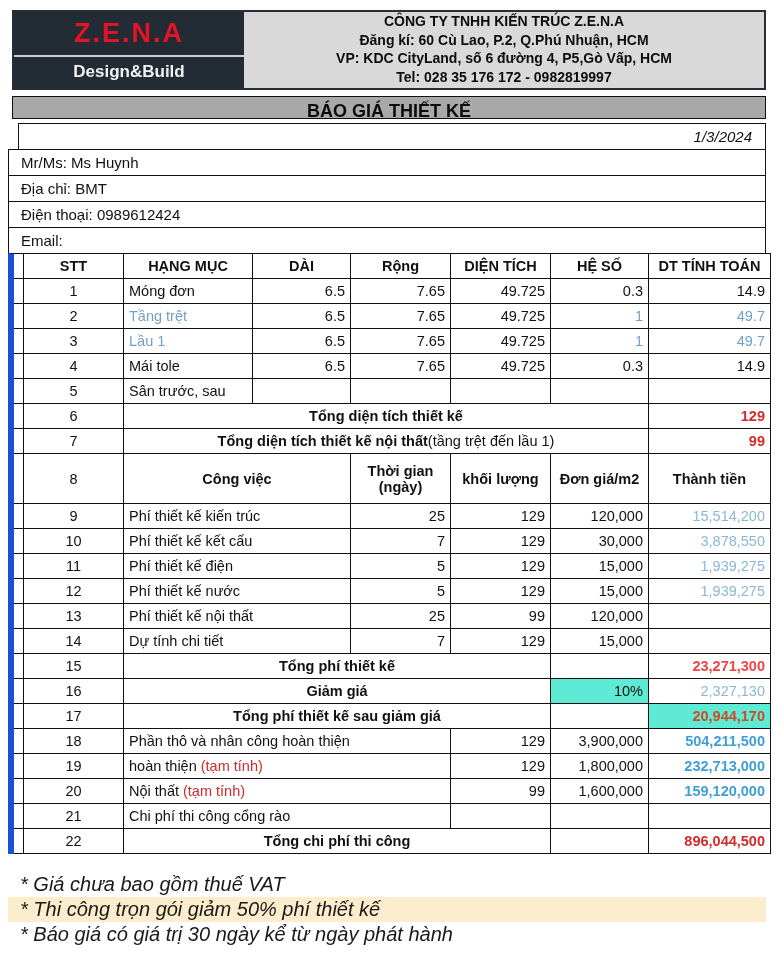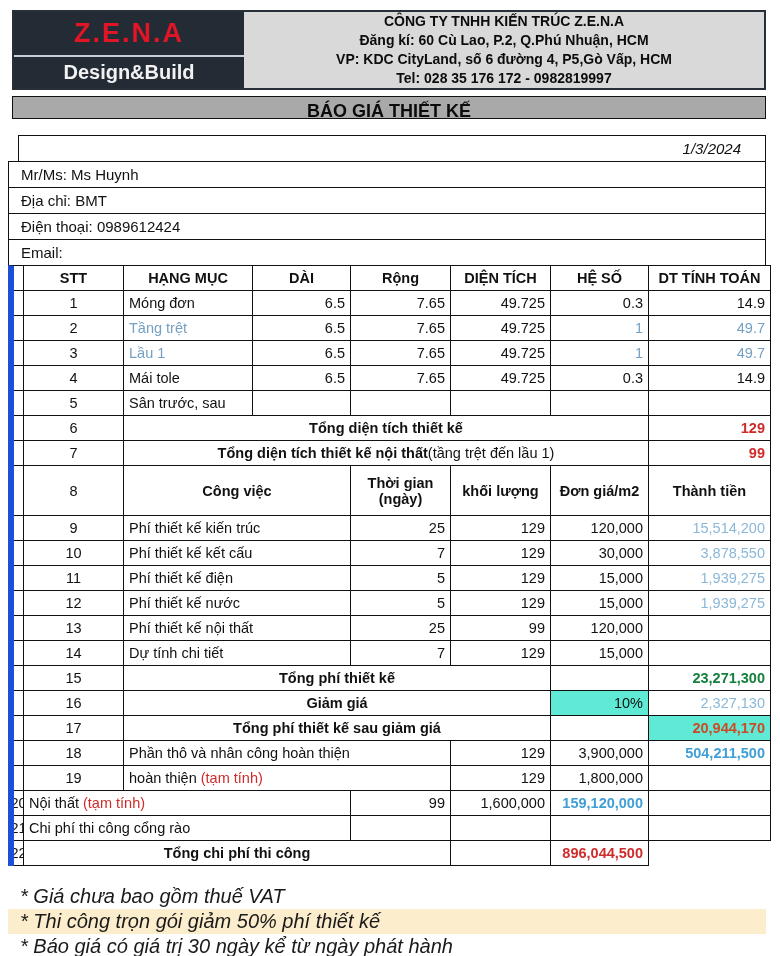--- a/index.html
+++ b/index.html
@@ -10,33 +10,33 @@
   }
   
   .hdr{
     margin:10px 0 0 12px;width:754px;height:80px;display:flex;
     border:2px solid #262e37;box-sizing:border-box;
   }
   .logo{width:230px;background:#232b34;display:flex;flex-direction:column;box-sizing:border-box;}
   .logo-top{flex:1.35;display:flex;align-items:center;justify-content:center;
     color:#e01525;font-weight:bold;font-size:27px;letter-spacing:2px;}
   .logo-bottom{flex:1;display:flex;align-items:center;justify-content:center;
-    border-top:2px solid #c9ced3;color:#f2f2f2;font-weight:bold;font-size:20px;}
-  .cinfo{flex:1;background:#d9d9d9;display:flex;flex-direction:column;justify-content:space-between;
+    border-top:2px solid #c9ced3;color:#f2f2f2;font-weight:bold;font-size:17px;}
+  .cinfo{flex:1;background:#d9d9d9;display:flex;flex-direction:column;justify-content:flex-start;
     text-align:center;font-weight:bold;font-size:14px;line-height:18.5px;color:#0c0c0c;}
   
   .title{
     margin:6px 0 0 12px;width:754px;height:23px;background:#a9a9a9;
     border:1px solid #111;box-sizing:border-box;text-align:center;
     font-weight:bold;font-size:18px;line-height:28px;color:#0b0b0b;
   }
   
   .daterow{
-    margin:16px 0 0 18px;width:748px;height:27px;border:1px solid #111;box-sizing:border-box;
-    font-style:italic;font-size:15px;line-height:25px;text-align:right;padding-right:24px;
+    margin:4px 0 0 18px;width:748px;height:27px;border:1px solid #111;box-sizing:border-box;
+    font-style:italic;font-size:15px;line-height:25px;text-align:right;padding-right:13px;
   }
   .crow{
     margin:-1px 0 0 8px;width:758px;height:27px;border:1px solid #111;box-sizing:border-box;
     font-size:15px;line-height:25px;padding-left:12px;
   }
   
   .sheet{
     margin:-1px 0 0 8px;display:grid;
     grid-template-columns:10px 100px 129px 98px 100px 100px 98px 122px;
     border-top:1px solid #111;border-left:6px solid #1d4ed8;width:757px;
@@ -53,21 +53,21 @@
   .b{font-weight:bold;}
   .s2{grid-column:span 2;}
   .s3{grid-column:span 3;text-align:center;}
   .s4{grid-column:span 4;}
   .s5{grid-column:span 5;}
   .wrap{white-space:normal;text-align:center;line-height:16px;}
   .blue{color:#74a0c4;}
   .lblue{color:#8bb8d8;}
   .sblue{color:#3f9fd5;font-weight:bold;}
   .red{color:#cf2b2b;font-weight:bold;}
-  .dred{color:#15803d;font-weight:bold;}
+  .dred{color:#ef4444;font-weight:bold;}
   .ored{color:#cc4a26;font-weight:bold;}
   .yellow{background:#5eead4;}
   .rnote{color:#cf2b2b;}
   
   .notes{margin:18px 0 0 8px;width:758px;font-style:italic;font-size:20px;color:#1a1a1a;}
   .note{height:25px;line-height:25px;padding-left:12px;box-sizing:border-box;}
   .hl{background:#fcedcd;}
 </style>
 </head>
 <body>
@@ -249,20 +249,21 @@
   <div class="c rt">3,900,000</div>
   <div class="c rt sblue">504,211,500</div>
 
   <div class="c"></div>
   <div class="c ctr">19</div>
   <div class="c lt s3">
     <span>hoàn thiện </span>&nbsp;<span class="rnote">(tạm tính)</span>
   </div>
   <div class="c rt">129</div>
   <div class="c rt">1,800,000</div>
+  <div class="c rt sblue">232,713,000</div>
 
   <div class="c"></div>
   <div class="c ctr">20</div>
   <div class="c lt s3">
     <span>Nội thất </span>&nbsp;<span class="rnote">(tạm tính)</span>
   </div>
   <div class="c rt">99</div>
   <div class="c rt">1,600,000</div>
   <div class="c rt sblue">159,120,000</div>
 

